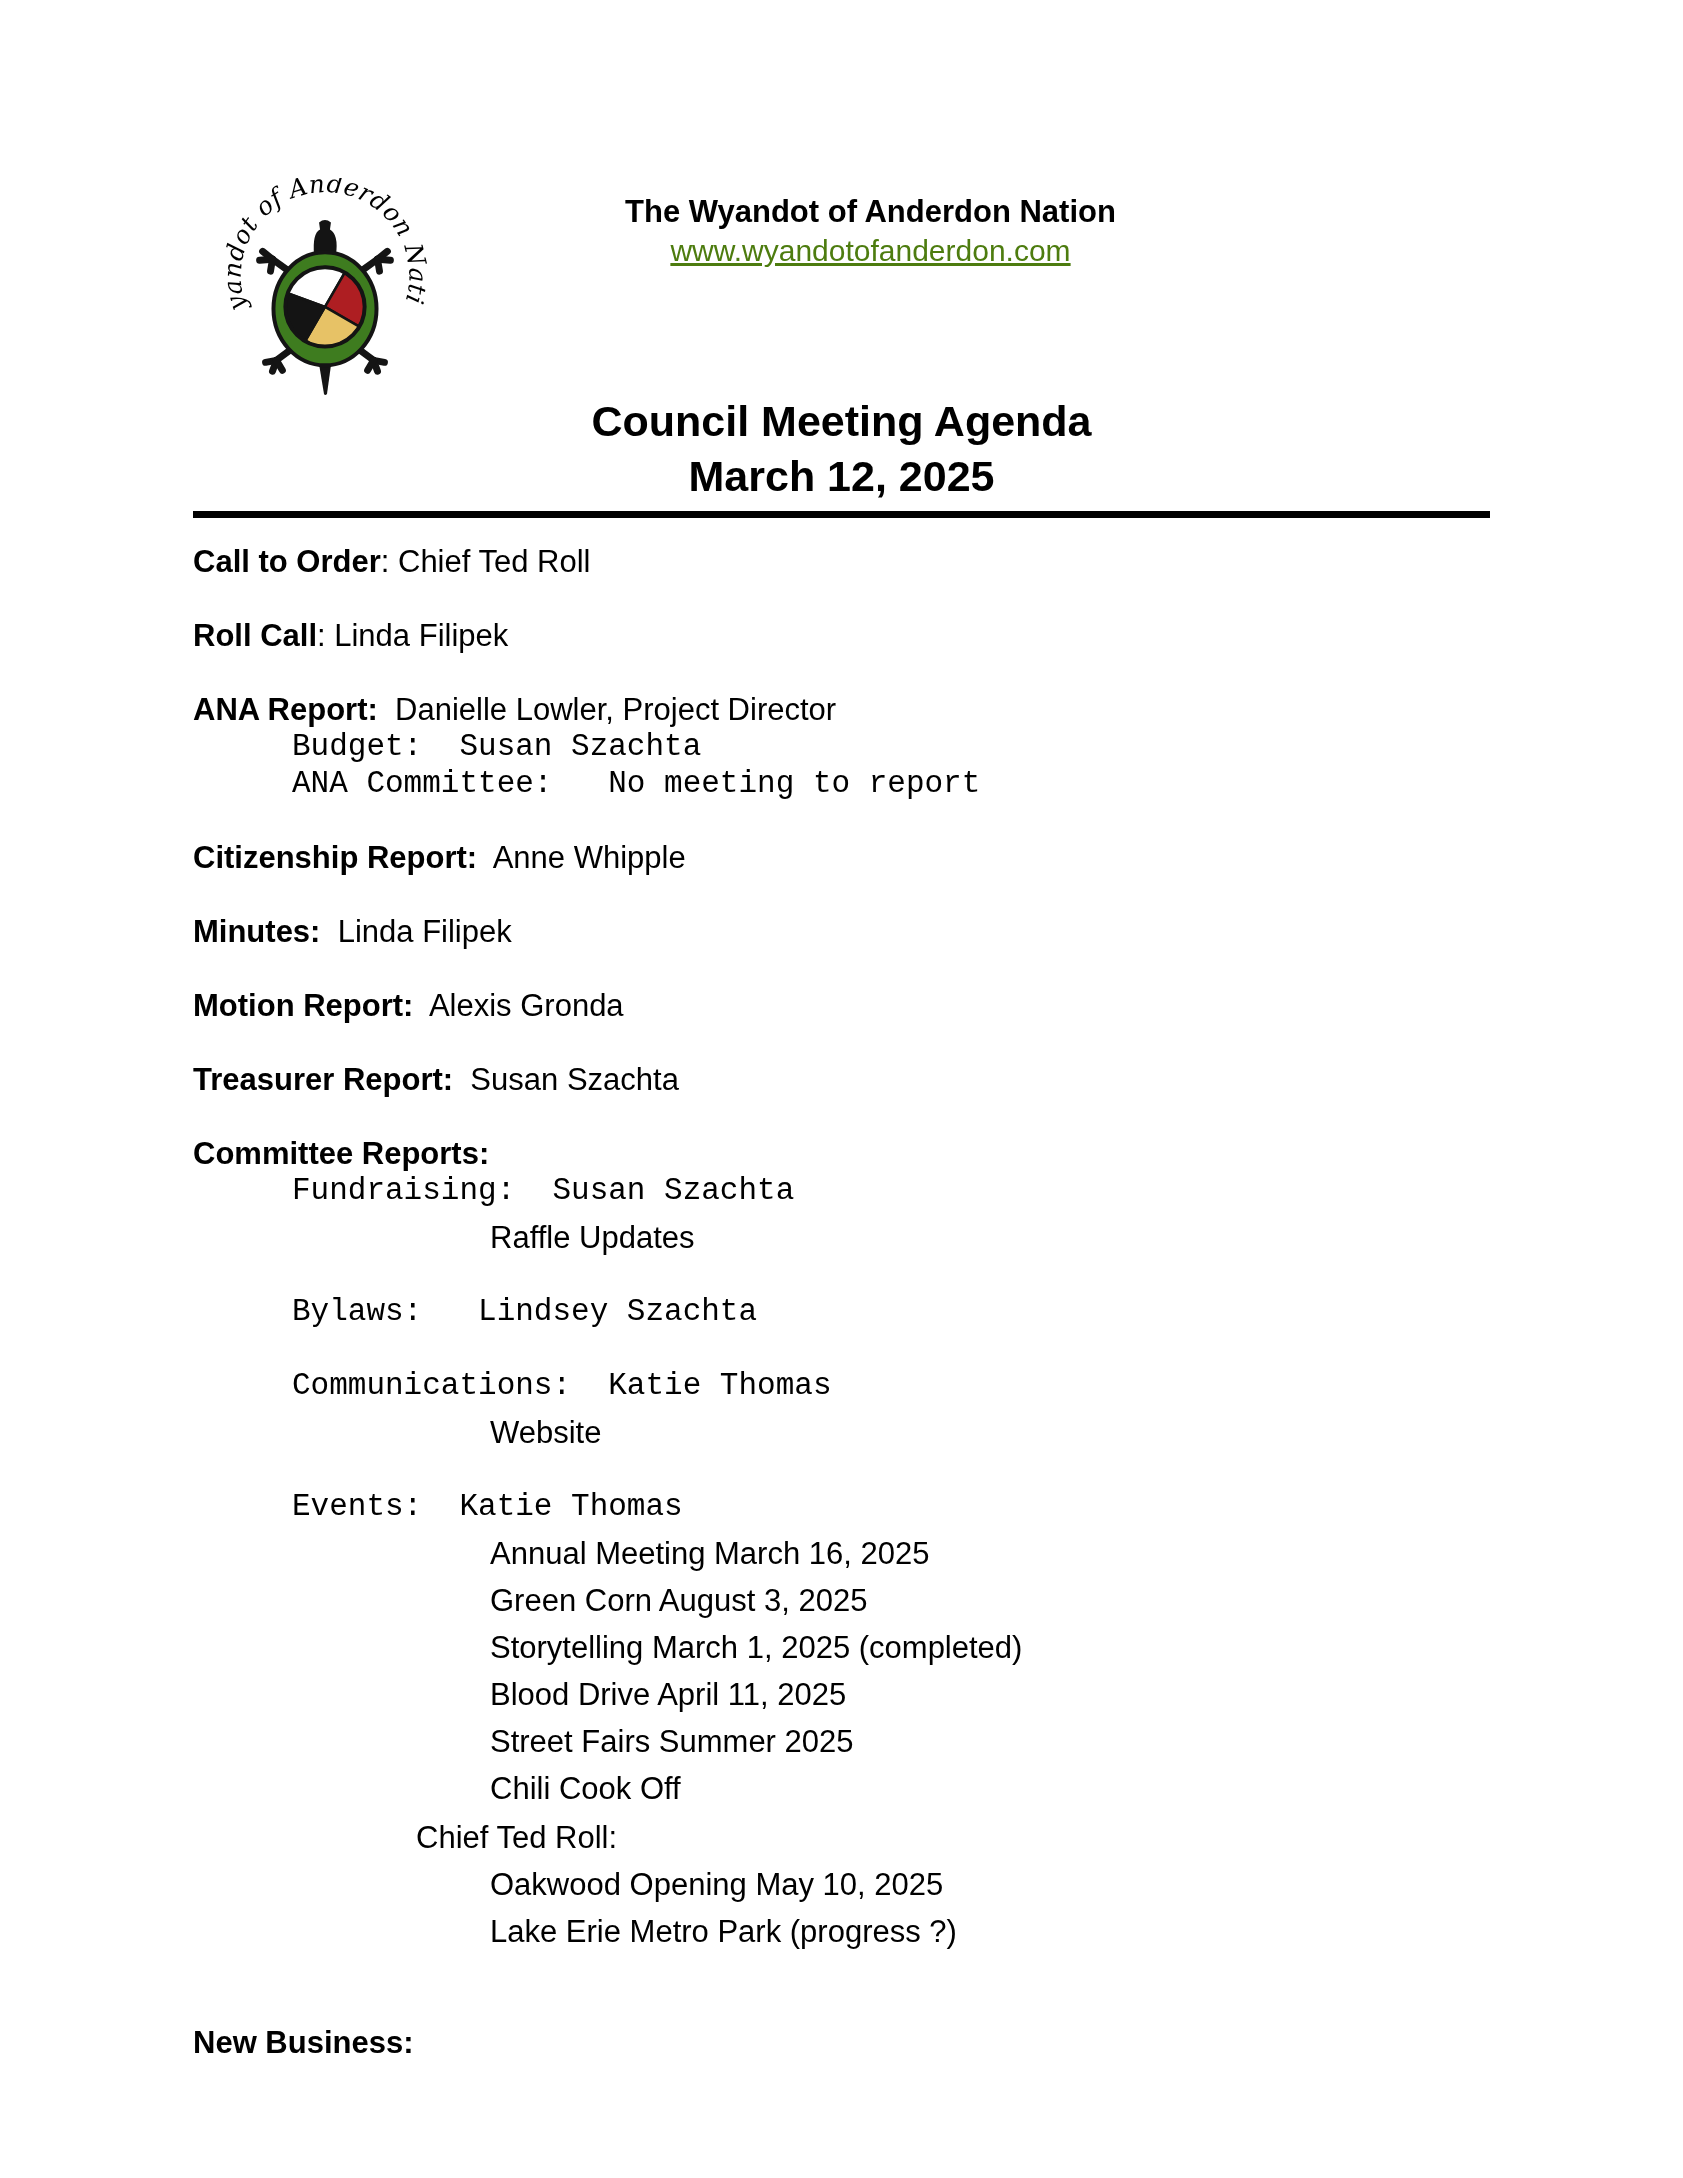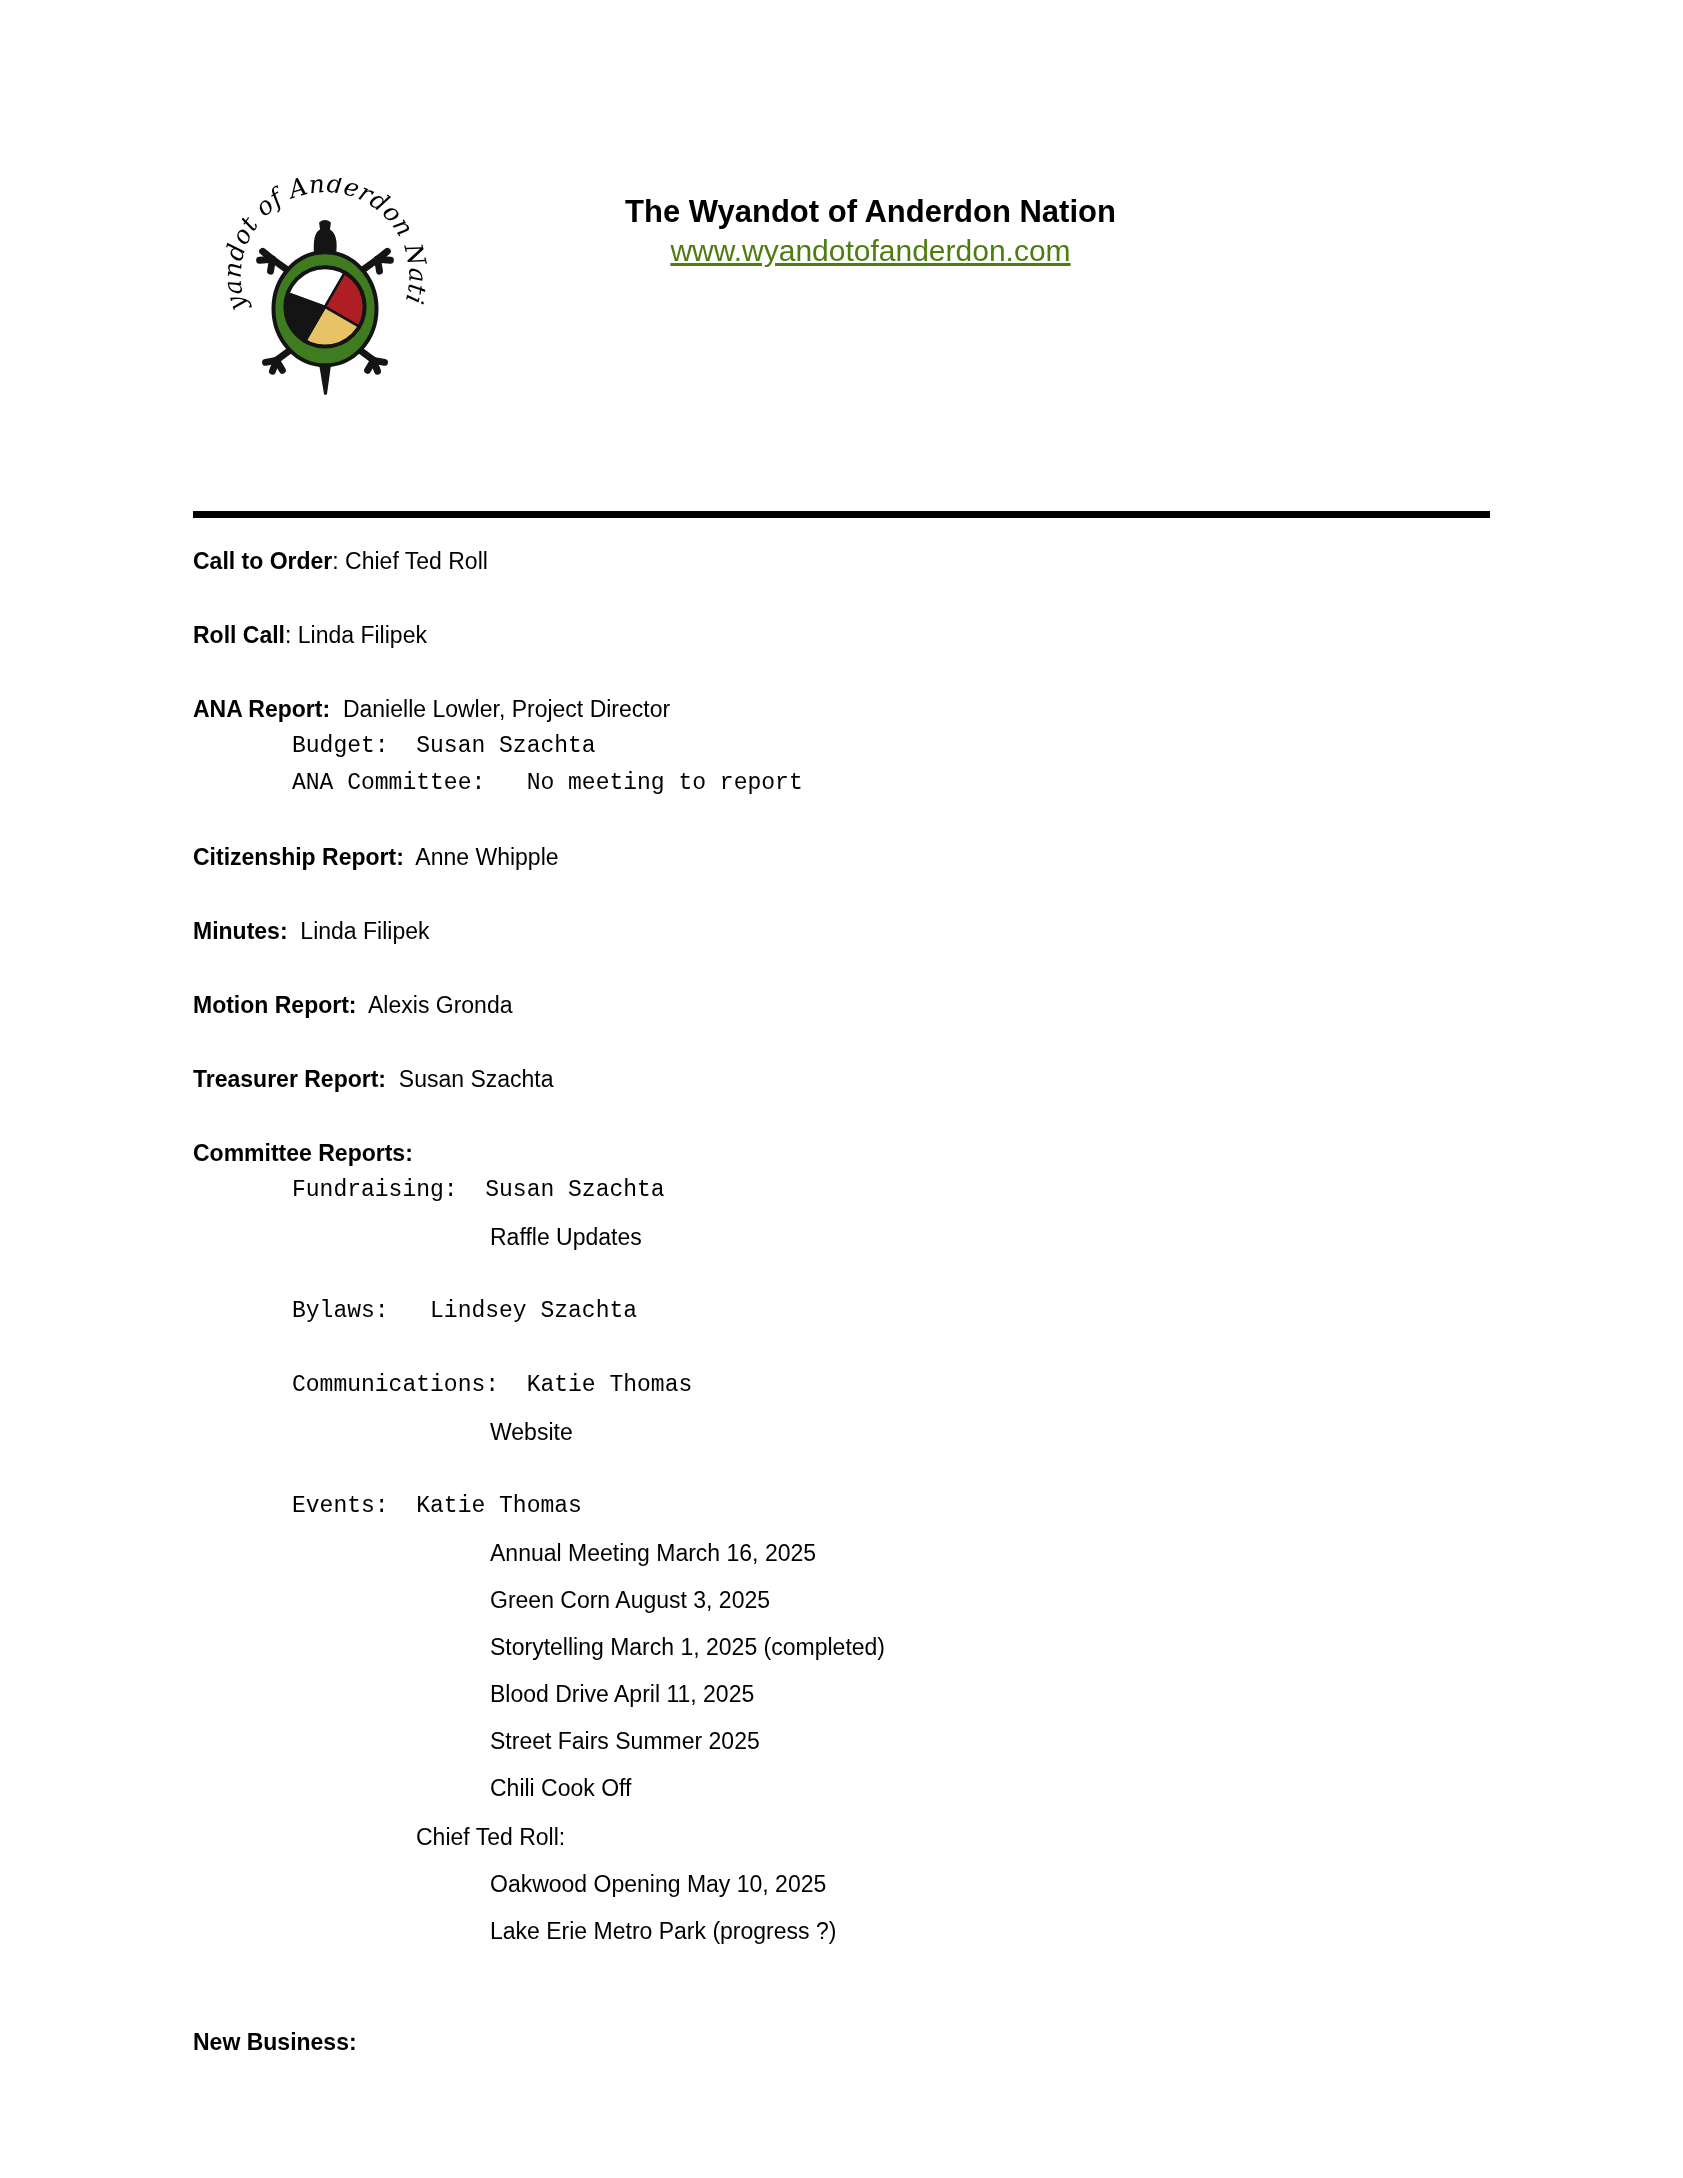--- a/index.html
+++ b/index.html
@@ -16,21 +16,21 @@
   .org-name { font-weight:bold; font-size:31px; }
   .addr { font-weight:normal; }
   .link { color:#4d7c0f; text-decoration:underline; cursor:pointer; }
   .doc-title {
     position:absolute; left:193px; top:394px; width:1297px; text-align:center;
     font-weight:bold; font-size:43px; line-height:55px; letter-spacing:0px;
   }
   .rule { position:absolute; left:193px; top:511px; width:1297px; height:7px; background:#000; }
   .body-block {
     position:absolute; left:193px; top:543px; width:1346px;
-    font-size:23px; line-height:37px; white-space:pre-wrap;
+    font-size:31px; line-height:37px; white-space:pre-wrap;
   }
   .line { min-height:37px; }
   .line b { font-weight:bold; }
   .spacer { height:37px; }
   .ind0 { padding-left:0; }
   .ind1 { padding-left:99px;font-family:Liberation Mono, monospace; }
   .ind2 { padding-left:223px;margin-top:12px; }
   .ind3 { padding-left:297px;margin-top:10px; }
 </style>
 </head>
@@ -83,19 +83,23 @@
         <circle cx="105" cy="130" r="40" fill="none" stroke-width="4"></circle>
       </g>
     </g>
   </svg>
 
   <div class="header-text">
     <div class="org-name">The Wyandot of Anderdon Nation</div>
     <div><span class="link">www.wyandotofanderdon.com</span></div>
   </div>
 
+  <div class="doc-title">
+    <div>Council Meeting Agenda</div>
+    <div>March 12, 2025</div>
+  </div>
 
   <div class="rule"></div>
 
   <div class="body-block"><div class="line ind0"><b>Call to Order</b><span>: Chief Ted Roll</span></div><div class="spacer"></div><div class="line ind0"><b>Roll Call</b><span>: Linda Filipek</span></div><div class="spacer"></div><div class="line ind0"><b>ANA Report:</b><span>  Danielle Lowler, Project Director</span></div><div class="line ind1"><span>Budget:  Susan Szachta</span></div><div class="line ind1"><span>ANA Committee:   No meeting to report</span></div><div class="spacer"></div><div class="line ind0"><b>Citizenship Report:</b><span>  Anne Whipple</span></div><div class="spacer"></div><div class="line ind0"><b>Minutes:</b><span>  Linda Filipek</span></div><div class="spacer"></div><div class="line ind0"><b>Motion Report:</b><span>  Alexis Gronda</span></div><div class="spacer"></div><div class="line ind0"><b>Treasurer Report:</b><span>  Susan Szachta</span></div><div class="spacer"></div><div class="line ind0"><b>Committee Reports:</b></div><div class="line ind1"><span>Fundraising:  Susan Szachta</span></div><div class="line ind3"><span>Raffle Updates</span></div><div class="spacer"></div><div class="line ind1"><span>Bylaws:   Lindsey Szachta</span></div><div class="spacer"></div><div class="line ind1"><span>Communications:  Katie Thomas</span></div><div class="line ind3"><span>Website</span></div><div class="spacer"></div><div class="line ind1"><span>Events:  Katie Thomas</span></div><div class="line ind3"><span>Annual Meeting March 16, 2025</span></div><div class="line ind3"><span>Green Corn August 3, 2025</span></div><div class="line ind3"><span>Storytelling March 1, 2025 (completed)</span></div><div class="line ind3"><span>Blood Drive April 11, 2025</span></div><div class="line ind3"><span>Street Fairs Summer 2025</span></div><div class="line ind3"><span>Chili Cook Off</span></div><div class="line ind2"><span>Chief Ted Roll:</span></div><div class="line ind3"><span>Oakwood Opening May 10, 2025</span></div><div class="line ind3"><span>Lake Erie Metro Park (progress ?)</span></div><div class="spacer"></div><div class="spacer"></div><div class="line ind0"><b>New Business:</b></div></div>
 
 </div>
 
 
 </body></html>

